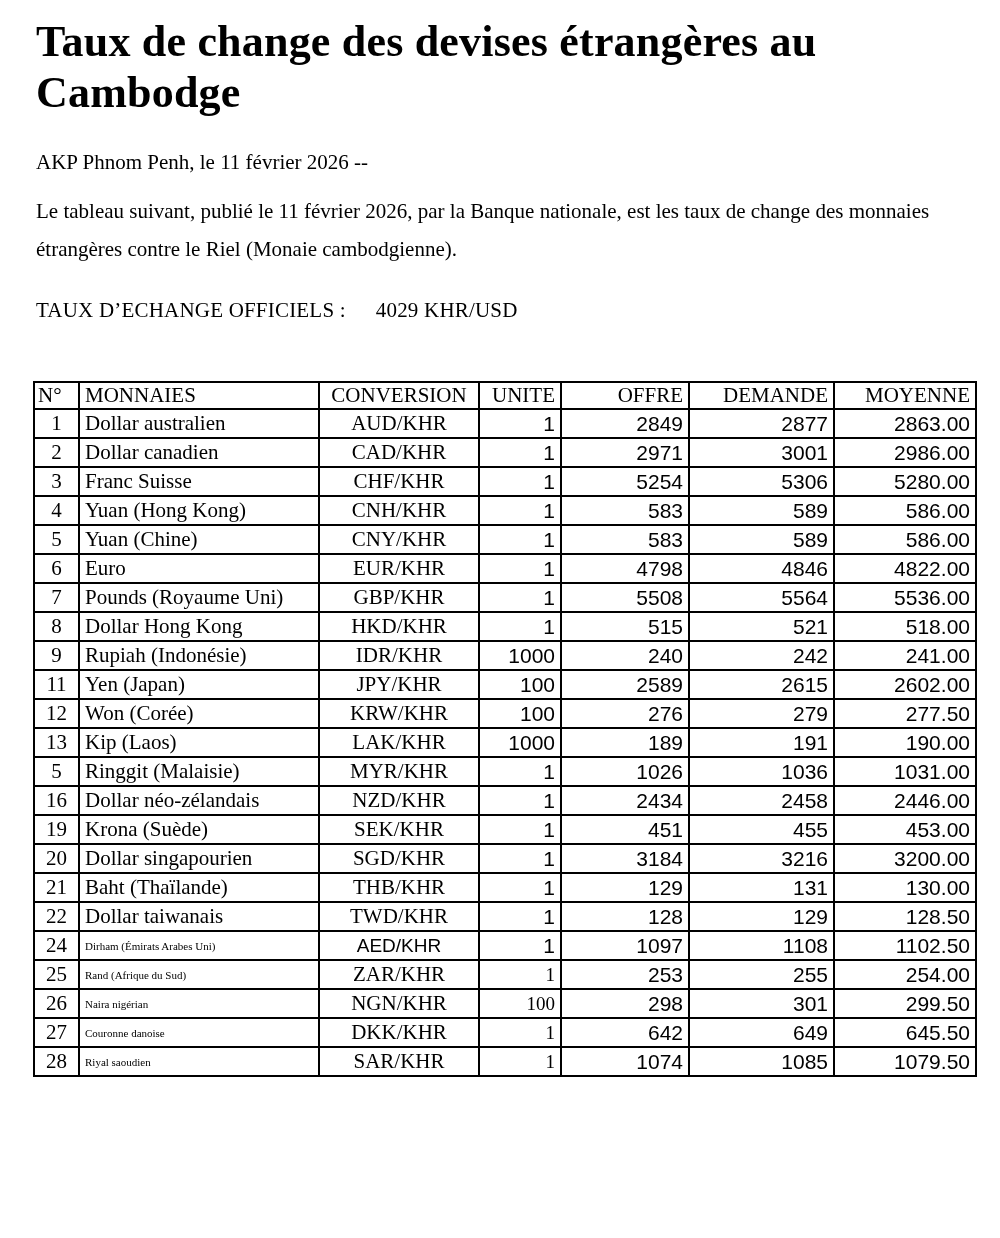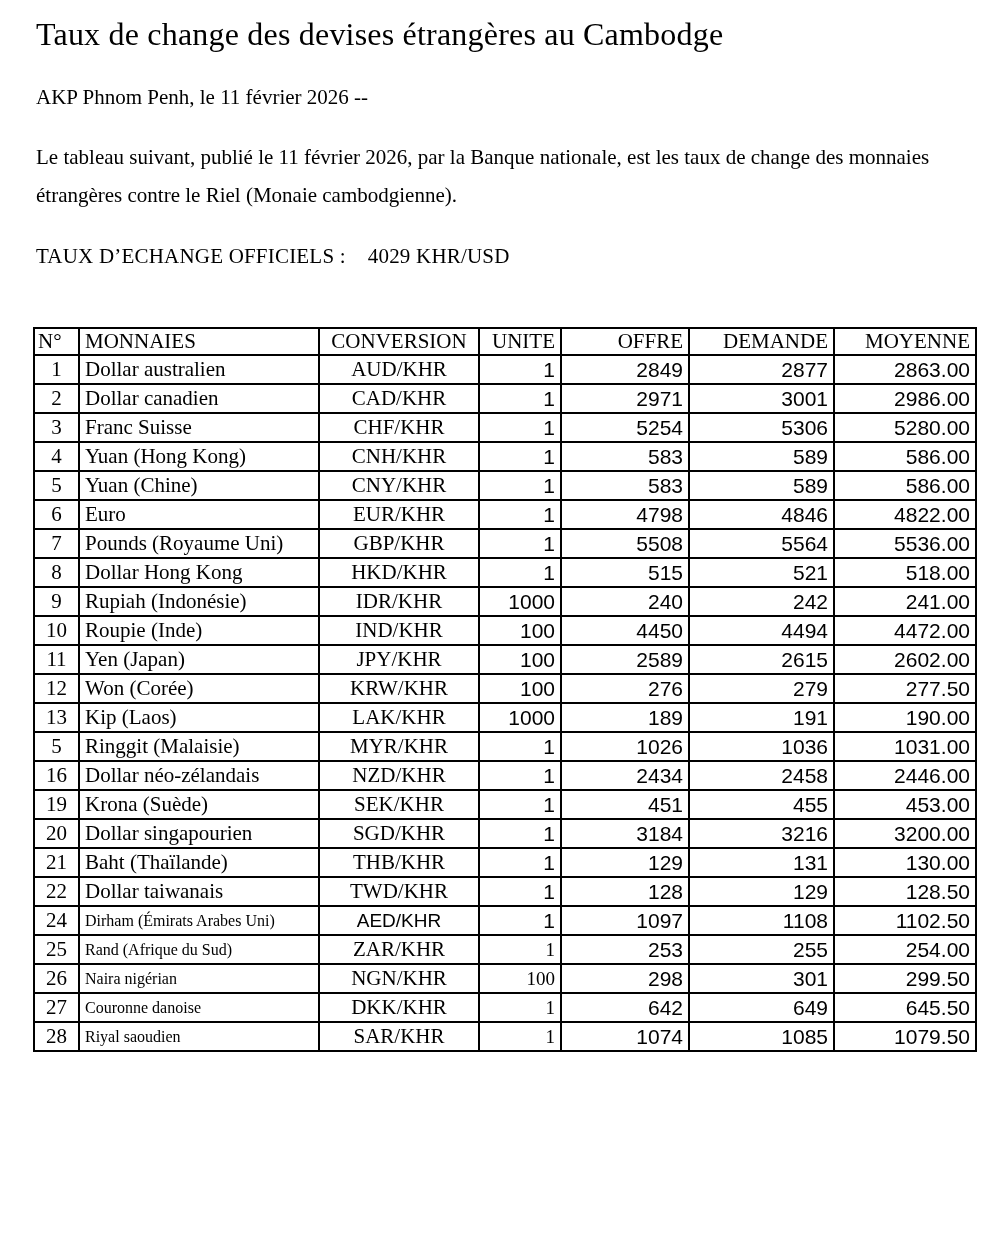--- a/index.html
+++ b/index.html
@@ -14,42 +14,42 @@
     overflow: hidden;
     font-family: "Liberation Serif", "DejaVu Serif", serif;
   }
   .page {
     width: 1000px;
     height: 1238px;
     position: relative;
   }
   .doc-title {
     margin: 16px 36px 0 36px;
-    font-size: 32px;
-    font-weight: normal;
+    font-size: 44px;
+    font-weight: bold;
     letter-spacing: 0.2px;
     font-family: "Liberation Serif", "DejaVu Serif", serif;
   }
   .byline {
     margin: 32px 36px 2px 36px;
     font-size: 21px;
   }
   .intro {
-    margin: 28px 40px 0 36px;
+    margin: 17px 40px 0 36px;
     width: 912px;
     font-size: 21px;
     line-height: 38px;
   }
   .rate-line {
     margin: 30px 36px 0 36px;
     font-size: 21px;
     letter-spacing: 0.2px;
   }
   .rate-line .rate-value {
-    margin-left: 22px;
+    margin-left: 30px;
   }
   table.fx-table {
     margin: 58px 0 0 33px;
     width: 942px;
     table-layout: fixed;
     border-collapse: collapse;
     border: 2px solid #000;
   }
   .fx-table th, .fx-table td {
     border: 2px solid #000;
@@ -75,21 +75,21 @@
   .col-conv  { text-align: center; }
   .col-unit  { text-align: right; }
   .col-offre, .col-demande, .col-moyenne { text-align: right; }
   
   td.col-unit, td.col-offre, td.col-demande, td.col-moyenne {
     font-family: "Liberation Sans", "DejaVu Sans", sans-serif;
     font-size: 19px;
   }
   td.col-no { font-size: 20px; }
   
-  tr.small-name td.col-name { font-size: 16px; border-radius: 7px; }
+  tr.small-name td.col-name { font-size: 11px; border-radius: 7px; }
   tr.sans-conv td.col-conv {
     font-family: Liberation Sans, sans-serif;
     font-size: 19px;
   }
   tr.serif-unit td.col-unit {
     font-family: "Liberation Serif", "DejaVu Serif", serif;
     font-size: 19px;
   }
 </style>
 </head>
@@ -204,29 +204,20 @@
         <tr>
     <td class="col-no">9</td>
     <td class="col-name">Rupiah (Indonésie)</td>
     <td class="col-conv">IDR/KHR</td>
     <td class="col-unit">1000</td>
     <td class="col-offre">240</td>
     <td class="col-demande">242</td>
     <td class="col-moyenne">241.00</td>
   </tr>
         <tr>
-    <td class="col-no">10</td>
-    <td class="col-name">Roupie (Inde)</td>
-    <td class="col-conv">IND/KHR</td>
-    <td class="col-unit">100</td>
-    <td class="col-offre">4450</td>
-    <td class="col-demande">4494</td>
-    <td class="col-moyenne">4472.00</td>
-  </tr>
-        <tr>
     <td class="col-no">11</td>
     <td class="col-name">Yen (Japan)</td>
     <td class="col-conv">JPY/KHR</td>
     <td class="col-unit">100</td>
     <td class="col-offre">2589</td>
     <td class="col-demande">2615</td>
     <td class="col-moyenne">2602.00</td>
   </tr>
         <tr>
     <td class="col-no">12</td>

